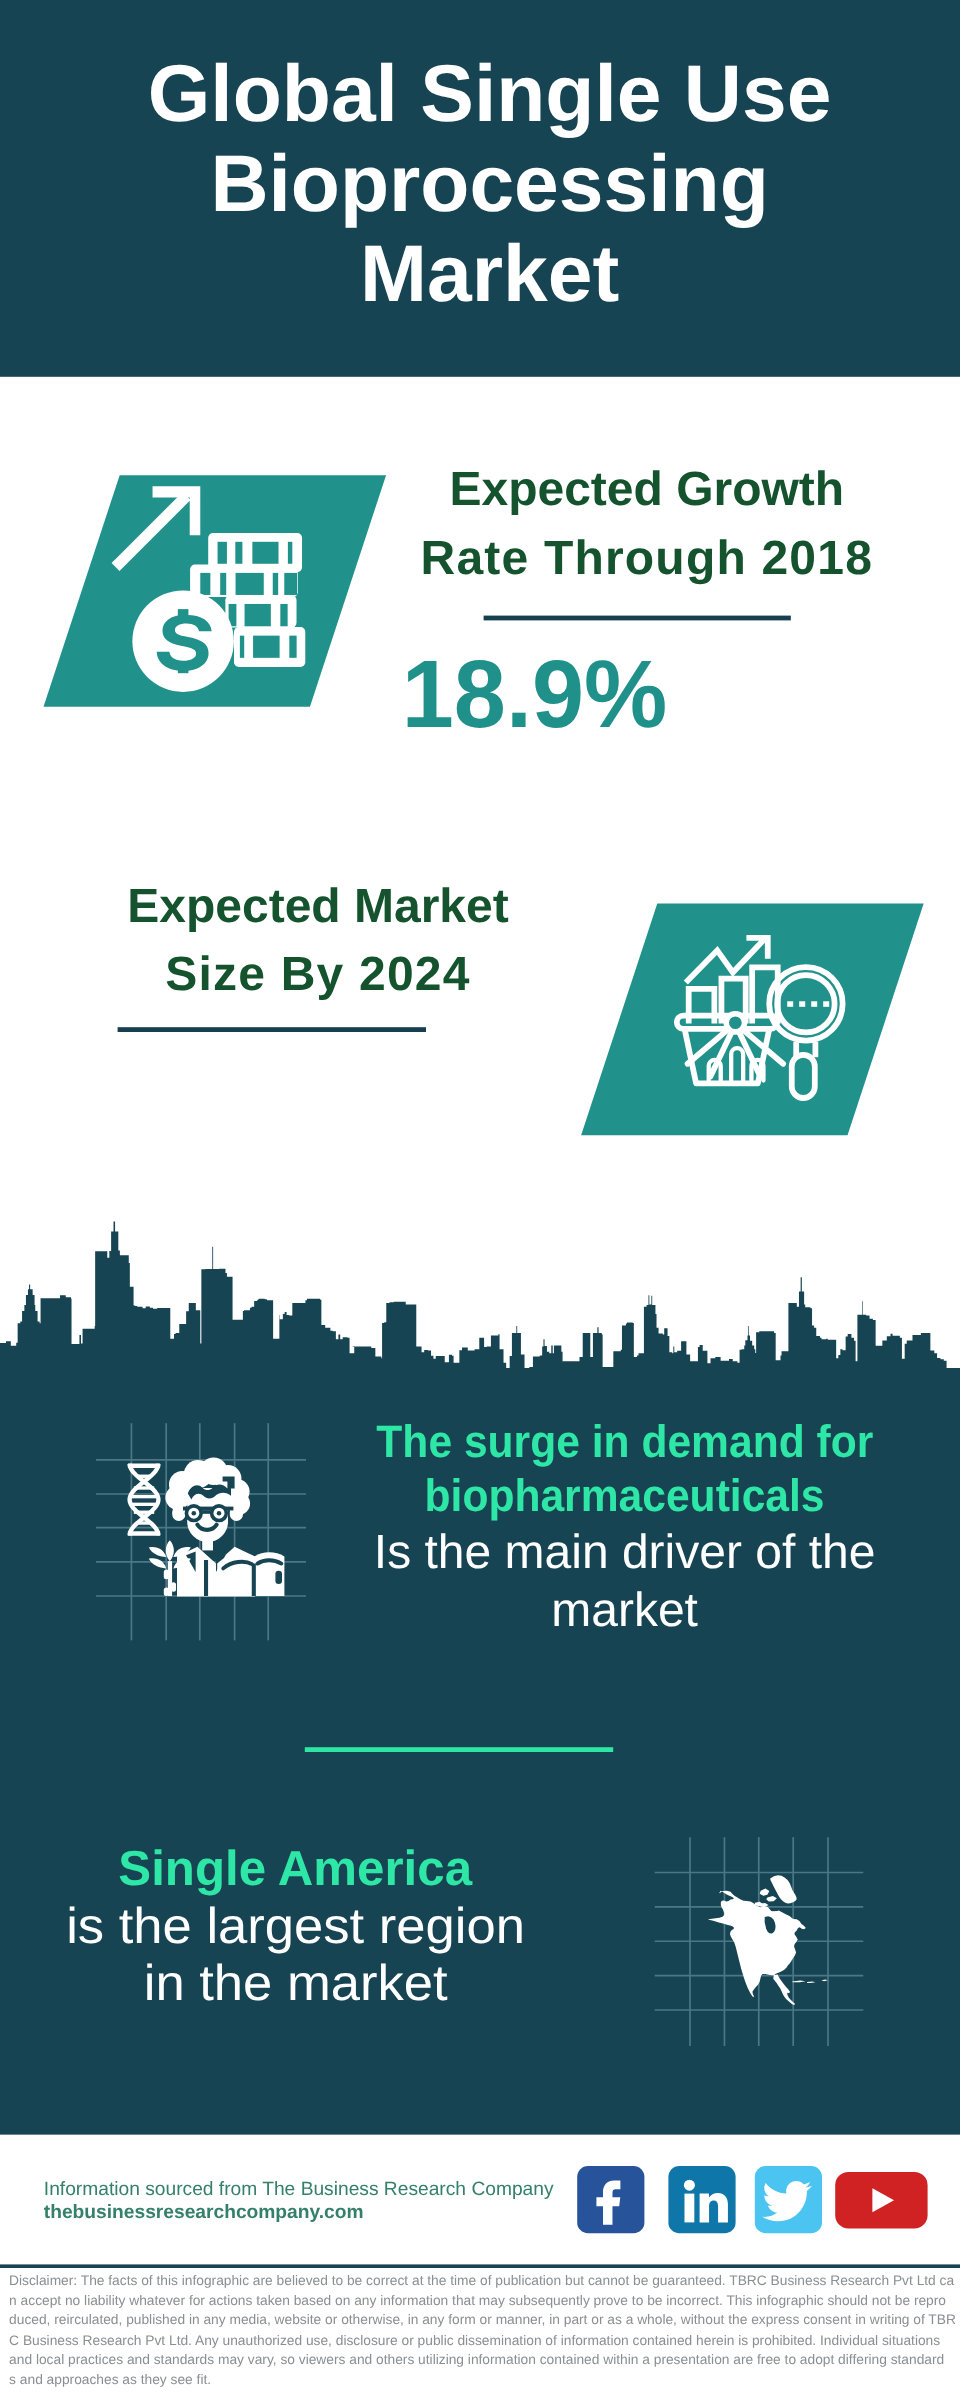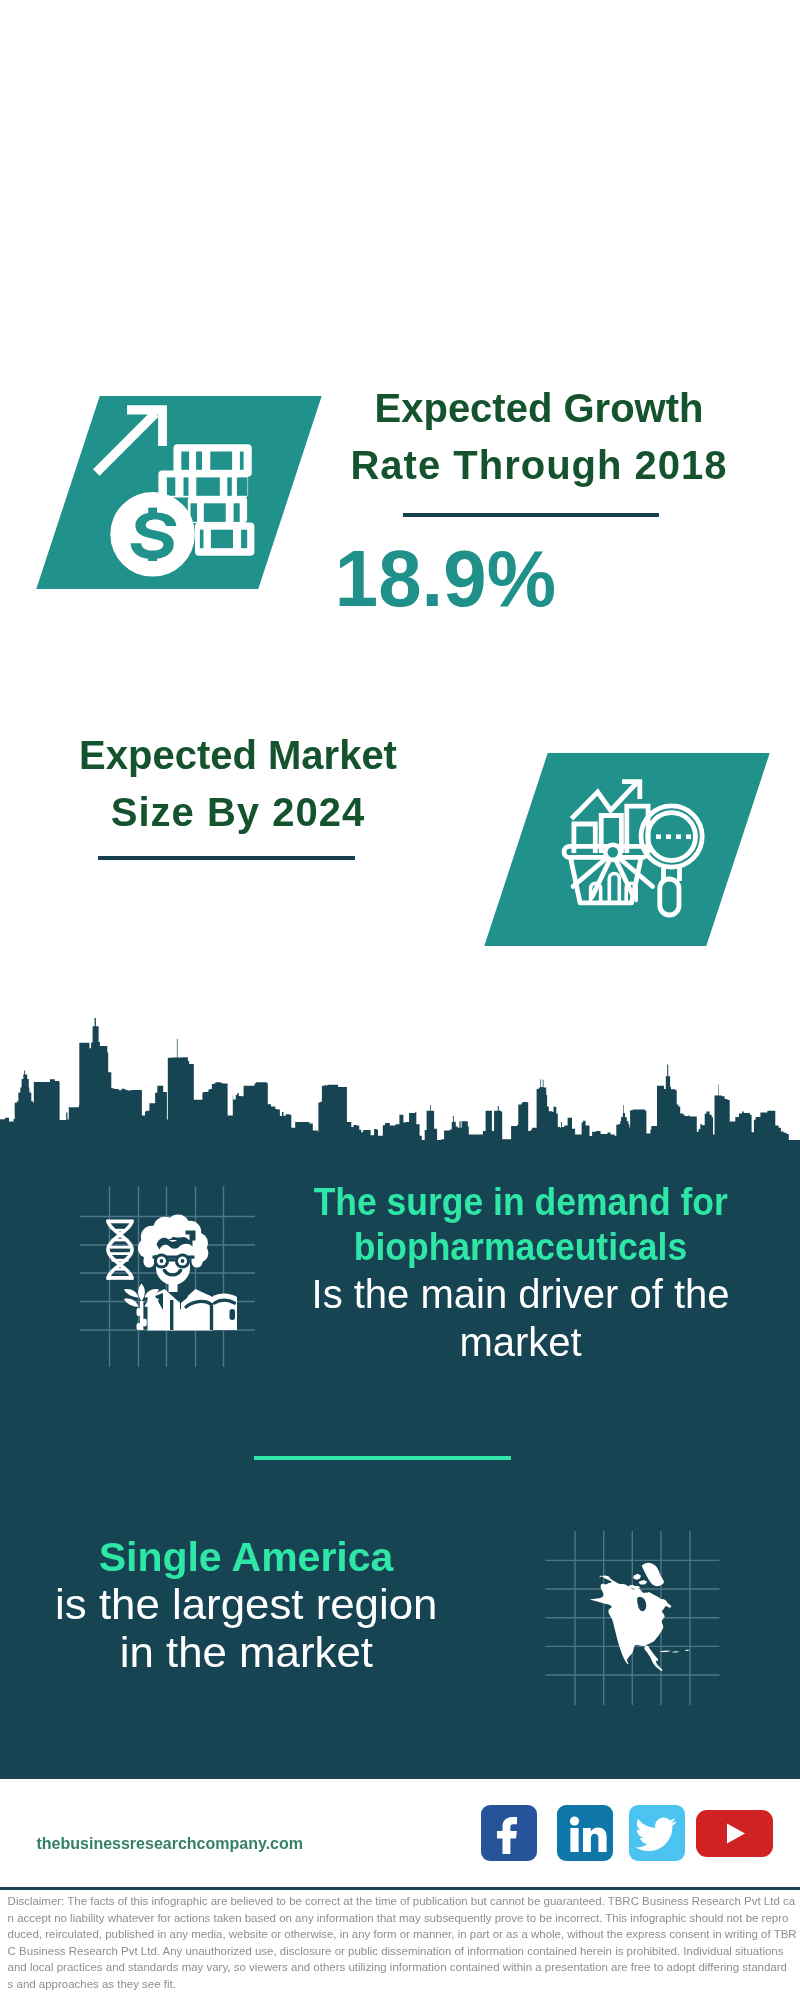--- a/index.html
+++ b/index.html
@@ -51,20 +51,25 @@
   .disc{position:absolute;left:7.6px;top:1893px;width:795px;color:#8a8f92;
         font-size:11.47px;line-height:16.55px;}
   .disc div{white-space:nowrap;}
   .ftr{position:absolute;left:0;top:1779px;width:800px;height:221px;background:#fff;}
 </style>
 </head>
 <body>
 
 <div class="page">
 
+  <div class="hdr">
+    <div class="tl tl1">Global Single Use</div>
+    <div class="tl tl2">Bioprocessing</div>
+    <div class="tl tl3">Market</div>
+  </div>
 
   <div class="tile" style="left:68px;top:396px;width:222px;height:193px;"></div>
   <svg class="mono-ico" width="800" height="2000" viewBox="0 0 800 2000" style="position:absolute;left:0;top:0;pointer-events:none;">
     <g fill="#ffffff">
 
       <path d="M93.0 469.2 L152.2 410.0 L158.8 416.6 L99.6 475.8 Z"></path>
 
       <path d="M127.1 405.3 L166.9 405.3 L166.9 446.0 L158.1 446.0 L158.1 414.5 L127.1 414.5 Z"></path>
     </g>
 
@@ -170,21 +175,21 @@
       <rect x="659.8" y="879" width="19.2" height="36" rx="9.6"></rect>
     </g>
     <g fill="#ffffff">
       <rect x="656" y="834.4" width="5" height="4.6"></rect>
       <rect x="666" y="834.4" width="5" height="4.6"></rect>
       <rect x="676" y="834.4" width="5" height="4.6"></rect>
       <rect x="686" y="834.4" width="5" height="4.6"></rect>
     </g>
   </svg>
 
-  <div class="stat-head" style="left:38px;top:727px;width:400px;">
+  <div class="stat-head" style="left:65px;top:727px;width:400px;">
     <div>Expected Market</div>
     <div>Size By 2024</div>
   </div>
   <div class="rule" style="left:98px;top:856px;width:257px;"></div>
 
   <div class="dark"></div>
   <svg class="skyline" width="800" height="145" viewBox="0 1015 800 145" style="position:absolute;left:0;top:1015px;">
     <path d="M0 1160.0 L0 1119.2 L5.0 1119.2 L5.0 1117.8 L9.0 1117.8 L9.0 1121.5 L13.5 1121.5 L13.5 1119.0 L14.7 1119.0 L14.7 1102.8 L16.9 1102.8 L16.9 1101.3 L18.4 1101.3 L18.4 1092.5 L20.3 1092.5 L20.3 1087.5 L21.6 1087.5 L21.6 1079.1 L23.3 1079.1 L23.3 1074.4 L24.2 1074.4 L24.2 1070.5 L25.1 1070.5 L25.1 1074.4 L27.2 1074.4 L27.2 1079.1 L28.8 1079.1 L28.8 1087.5 L29.4 1087.5 L29.4 1092.5 L31.3 1092.5 L31.3 1101.3 L33.0 1101.3 L33.0 1102.8 L33.8 1102.8 L33.8 1081.9 L50.0 1081.9 L50.0 1079.3 L54.8 1079.3 L54.8 1081.0 L59.2 1081.0 L59.2 1082.3 L59.6 1082.3 L59.6 1119.9 L66.2 1119.9 L66.2 1112.5 L67.5 1112.5 L67.5 1119.5 L68.8 1119.5 L68.8 1107.3 L78.9 1107.3 L78.9 1105.0 L79.3 1105.0 L79.3 1042.8 L89.4 1042.8 L89.4 1048.2 L91.1 1048.2 L91.1 1042.5 L92.6 1042.5 L92.6 1026.3 L94.6 1026.3 L94.6 1018.0 L95.9 1018.0 L95.9 1026.3 L98.6 1026.3 L98.6 1042.1 L99.9 1042.1 L99.9 1046.0 L107.3 1046.0 L107.3 1052.6 L108.2 1052.6 L108.2 1072.3 L111.3 1072.3 L111.3 1088.0 L112.6 1088.0 L112.6 1088.4 L114.4 1088.4 L114.4 1089.0 L118.8 1089.0 L118.8 1090.2 L121.4 1090.2 L121.4 1088.7 L124.9 1088.7 L124.9 1089.8 L127.5 1089.8 L127.5 1090.6 L131.0 1090.6 L131.0 1089.9 L141.9 1089.9 L141.9 1115.6 L145.0 1115.6 L145.0 1111.6 L146.3 1111.6 L146.3 1110.8 L149.4 1110.8 L149.4 1103.3 L155.1 1103.3 L155.1 1092.8 L157.3 1092.8 L157.3 1085.8 L163.2 1085.8 L163.2 1091.9 L166.9 1091.9 L166.9 1119.5 L167.8 1119.5 L167.8 1057.8 L171.3 1057.8 L171.3 1057.4 L176.2 1057.4 L176.2 1057.4 L176.9 1057.4 L176.9 1039.0 L177.6 1039.0 L177.6 1057.4 L181.8 1057.4 L181.8 1057.4 L182.7 1057.4 L182.7 1057.2 L187.9 1057.2 L187.9 1060.9 L189.1 1060.9 L189.1 1063.9 L193.8 1063.9 L193.8 1099.8 L202.4 1099.8 L202.4 1092.4 L203.3 1092.4 L203.3 1091.9 L208.3 1091.9 L208.3 1089.8 L209.6 1089.8 L209.6 1088.9 L211.8 1088.9 L211.8 1084.1 L214.4 1084.1 L214.4 1083.2 L215.5 1083.2 L215.5 1082.3 L220.6 1082.3 L220.6 1082.8 L222.5 1082.8 L222.5 1083.5 L227.6 1083.5 L227.6 1115.6 L232.8 1115.6 L232.8 1095.9 L233.1 1095.9 L233.1 1099.4 L235.7 1099.4 L235.7 1095.0 L237.2 1095.0 L237.2 1093.3 L238.8 1093.3 L238.8 1095.9 L240.9 1095.9 L240.9 1096.3 L243.6 1096.3 L243.6 1085.8 L254.5 1085.8 L254.5 1083.6 L255.8 1083.6 L255.8 1082.3 L266.8 1082.3 L266.8 1083.2 L267.8 1083.2 L267.8 1104.2 L271.0 1104.2 L271.0 1106.4 L275.3 1106.4 L275.3 1109.0 L277.3 1109.0 L277.3 1109.4 L279.9 1109.4 L279.9 1116.0 L282.0 1116.0 L282.0 1112.0 L283.5 1112.0 L283.5 1116.0 L285.6 1116.0 L285.6 1114.3 L289.5 1114.3 L289.5 1114.7 L291.3 1114.7 L291.3 1127.8 L295.2 1127.8 L295.2 1122.1 L293.9 1122.1 L293.9 1121.7 L295.3 1121.7 L295.3 1122.1 L309.4 1122.1 L309.4 1123.4 L312.8 1123.4 L312.8 1130.4 L317.8 1130.4 L317.8 1131.8 L318.4 1131.8 L318.4 1102.4 L320.2 1102.4 L320.2 1101.8 L321.9 1101.8 L321.9 1085.8 L324.6 1085.8 L324.6 1085.2 L328.1 1085.2 L328.1 1084.7 L338.1 1084.7 L338.1 1087.1 L346.9 1087.1 L346.9 1122.1 L351.3 1122.1 L351.3 1126.9 L353.5 1126.9 L353.5 1124.9 L356.6 1124.9 L356.6 1125.5 L359.2 1125.5 L359.2 1129.8 L361.2 1129.8 L361.2 1132.2 L363.1 1132.2 L363.1 1130.0 L370.6 1130.0 L370.6 1135.3 L374.1 1135.3 L374.1 1128.9 L376.7 1128.9 L376.7 1129.8 L378.0 1129.8 L378.0 1135.7 L382.8 1135.7 L382.8 1125.2 L385.0 1125.2 L385.0 1123.0 L389.8 1123.0 L389.8 1125.5 L395.5 1125.5 L395.5 1124.3 L399.4 1124.3 L399.4 1114.7 L403.4 1114.7 L403.4 1122.6 L405.6 1122.6 L405.6 1122.1 L409.1 1122.1 L409.1 1112.9 L415.3 1112.9 L415.3 1111.8 L416.3 1111.8 L416.3 1124.3 L419.6 1124.3 L419.6 1135.7 L421.8 1135.7 L421.8 1140.0 L424.7 1140.0 L424.7 1130.0 L426.6 1130.0 L426.6 1110.8 L429.6 1110.8 L429.6 1110.8 L430.3 1110.8 L430.3 1105.0 L431.0 1105.0 L431.0 1110.8 L433.8 1110.8 L433.8 1110.8 L434.1 1110.8 L434.1 1128.7 L437.1 1128.7 L437.1 1140.9 L441.1 1140.9 L441.1 1139.2 L444.1 1139.2 L444.1 1130.4 L449.8 1130.4 L449.8 1129.6 L451.8 1129.6 L451.8 1122.1 L452.9 1122.1 L452.9 1116.0 L453.8 1116.0 L453.8 1121.7 L455.8 1121.7 L455.8 1126.5 L457.7 1126.5 L457.7 1127.8 L459.4 1127.8 L459.4 1121.3 L460.6 1121.3 L460.6 1127.8 L461.6 1127.8 L461.6 1121.3 L467.8 1121.3 L467.8 1126.5 L468.8 1126.5 L468.8 1134.4 L482.9 1134.4 L482.9 1130.9 L485.6 1130.9 L485.6 1110.8 L491.9 1110.8 L491.9 1130.9 L494.1 1130.9 L494.1 1110.8 L496.8 1110.8 L496.8 1110.8 L497.8 1110.8 L497.8 1106.0 L498.8 1106.0 L498.8 1110.8 L501.5 1110.8 L501.5 1112.0 L502.2 1112.0 L502.2 1139.2 L511.1 1139.2 L511.1 1126.1 L517.3 1126.1 L517.3 1124.8 L518.3 1124.8 L518.3 1104.6 L521.6 1104.6 L521.6 1102.9 L522.5 1102.9 L522.5 1102.0 L527.3 1102.0 L527.3 1102.4 L528.2 1102.4 L528.2 1130.9 L530.8 1130.9 L530.8 1129.6 L532.1 1129.6 L532.1 1127.8 L536.6 1127.8 L536.6 1088.9 L538.8 1088.9 L538.8 1087.6 L540.1 1087.6 L540.1 1087.6 L540.4 1087.6 L540.4 1079.3 L541.1 1079.3 L541.1 1087.1 L542.4 1087.1 L542.4 1087.1 L542.8 1087.1 L542.8 1079.7 L543.5 1079.7 L543.5 1087.6 L546.2 1087.6 L546.2 1095.0 L547.1 1095.0 L547.1 1106.4 L548.8 1106.4 L548.8 1111.2 L552.3 1111.2 L552.3 1112.0 L553.5 1112.0 L553.5 1106.8 L556.3 1106.8 L556.3 1113.4 L557.8 1113.4 L557.8 1126.9 L560.2 1126.9 L560.2 1127.8 L561.1 1127.8 L561.1 1122.1 L561.9 1122.1 L561.9 1126.9 L564.3 1126.9 L564.3 1125.6 L567.6 1125.6 L567.6 1117.8 L572.0 1117.8 L572.0 1128.7 L575.1 1128.7 L575.1 1134.4 L581.6 1134.4 L581.6 1122.6 L583.0 1122.6 L583.0 1120.8 L585.6 1120.8 L585.6 1125.6 L589.5 1125.6 L589.5 1136.1 L592.1 1136.1 L592.1 1131.8 L596.1 1131.8 L596.1 1130.9 L600.5 1130.9 L600.5 1133.9 L607.5 1133.9 L607.5 1132.6 L610.6 1132.6 L610.6 1134.4 L614.5 1134.4 L614.5 1135.7 L616.3 1135.7 L616.3 1124.8 L618.0 1124.8 L618.0 1124.3 L620.2 1124.3 L620.2 1121.3 L621.1 1121.3 L621.1 1116.9 L622.9 1116.9 L622.9 1113.0 L623.3 1113.0 L623.3 1105.0 L623.9 1105.0 L623.9 1113.0 L625.0 1113.0 L625.0 1117.3 L626.8 1117.3 L626.8 1121.3 L628.5 1121.3 L628.5 1124.3 L629.4 1124.3 L629.4 1127.4 L630.1 1127.4 L630.1 1110.3 L632.7 1110.3 L632.7 1109.4 L645.1 1109.4 L645.1 1110.8 L646.4 1110.8 L646.4 1133.5 L650.4 1133.5 L650.4 1129.6 L651.3 1129.6 L651.3 1126.1 L657.0 1126.1 L657.0 1085.8 L664.0 1085.8 L664.0 1088.9 L665.8 1088.9 L665.8 1076.2 L667.2 1076.2 L667.2 1064.4 L668.2 1064.4 L668.2 1076.2 L670.1 1076.2 L670.1 1087.1 L671.0 1087.1 L671.0 1089.3 L675.4 1089.3 L675.4 1090.2 L676.7 1090.2 L676.7 1104.6 L678.4 1104.6 L678.4 1106.4 L680.2 1106.4 L680.2 1113.4 L683.3 1113.4 L683.3 1114.7 L684.6 1114.7 L684.6 1116.0 L688.5 1116.0 L688.5 1115.6 L689.8 1115.6 L689.8 1116.4 L696.8 1116.4 L696.8 1131.8 L698.6 1131.8 L698.6 1129.1 L700.3 1129.1 L700.3 1124.3 L702.1 1124.3 L702.1 1125.2 L704.7 1125.2 L704.7 1113.8 L706.4 1113.8 L706.4 1111.6 L709.5 1111.6 L709.5 1114.7 L711.7 1114.7 L711.7 1117.3 L713.0 1117.3 L713.0 1134.4 L714.5 1134.4 L714.5 1095.6 L717.9 1095.6 L717.9 1095.6 L718.4 1095.6 L718.4 1084.4 L718.9 1084.4 L718.9 1095.6 L721.8 1095.6 L721.8 1096.2 L724.6 1096.2 L724.6 1099.0 L727.4 1099.0 L727.4 1100.1 L729.7 1100.1 L729.7 1121.5 L735.3 1121.5 L735.3 1117.0 L739.0 1117.0 L739.0 1113.6 L742.1 1113.6 L742.1 1111.4 L743.8 1111.4 L743.8 1113.1 L749.9 1113.1 L749.9 1114.8 L751.6 1114.8 L751.6 1132.2 L753.9 1132.2 L753.9 1119.8 L755.6 1119.8 L755.6 1117.0 L760.4 1117.0 L760.4 1112.5 L767.4 1112.5 L767.4 1110.8 L775.3 1110.8 L775.3 1125.4 L778.6 1125.4 L778.6 1127.7 L780.9 1127.7 L780.9 1131.6 L783.7 1131.6 L783.7 1132.8 L786.5 1132.8 L786.5 1133.9 L788.8 1133.9 L788.8 1153.0 L800.0 1153.0 L800.0 1153.0 L800 1153.0 L800 1160.0 Z" fill="#174453"></path>
   </svg>
 
@@ -332,20 +337,21 @@
       <path d="M181 1303 c9 -9 23 -11 31 -6 v33 h-31 z" fill="#ffffff"></path>
       <path d="M212 1297 c8 -5 18 -4 25 0 v33 h-25 z" fill="#ffffff"></path>
       <path d="M186 1307 c7 -6 18 -7 24 -3.5" fill="none" stroke="#174453" stroke-width="3.2" stroke-linecap="round"></path>
       <path d="M214.5 1303 c6 -4 14 -3.5 20 0" fill="none" stroke="#174453" stroke-width="3.2" stroke-linecap="round"></path>
       <rect x="209.8" y="1303" width="3.4" height="27" fill="#174453"></rect>
       <rect x="229.5" y="1309" width="5.5" height="11" rx="2.7" fill="#174453"></rect>
     </g>
 </svg>
 
   <div class="ftr"></div>
+  <div class="ftr-src" style="left:36.5px;top:1814.5px;">Information sourced from The Business Research Company</div>
   <div class="ftr-src" style="left:36.5px;top:1834.3px;font-weight:bold;">thebusinessresearchcompany.com</div>
 
   <div class="social" style="left:480.8px;top:1805.2px;width:56px;height:56px;background:#27539b;">
     <svg viewBox="0 0 56 56" width="56" height="56">
         <path fill="#ffffff" d="M36 12 h-5.2 c-5.6 0 -9.3 3.7 -9.3 9.4 v4.6 h-5.5 v7.6 h5.5 V49 h7.9 V33.6 h5.6 l0.9 -7.6 h-6.5 v-3.8
          c0 -2 0.6 -2.9 2.6 -2.9 H36 z"></path>
       </svg>
   </div>
   <div class="social" style="left:557.2px;top:1805.2px;width:56px;height:56px;background:#0e76a8;">
     <svg viewBox="0 0 56 56" width="56" height="56">

